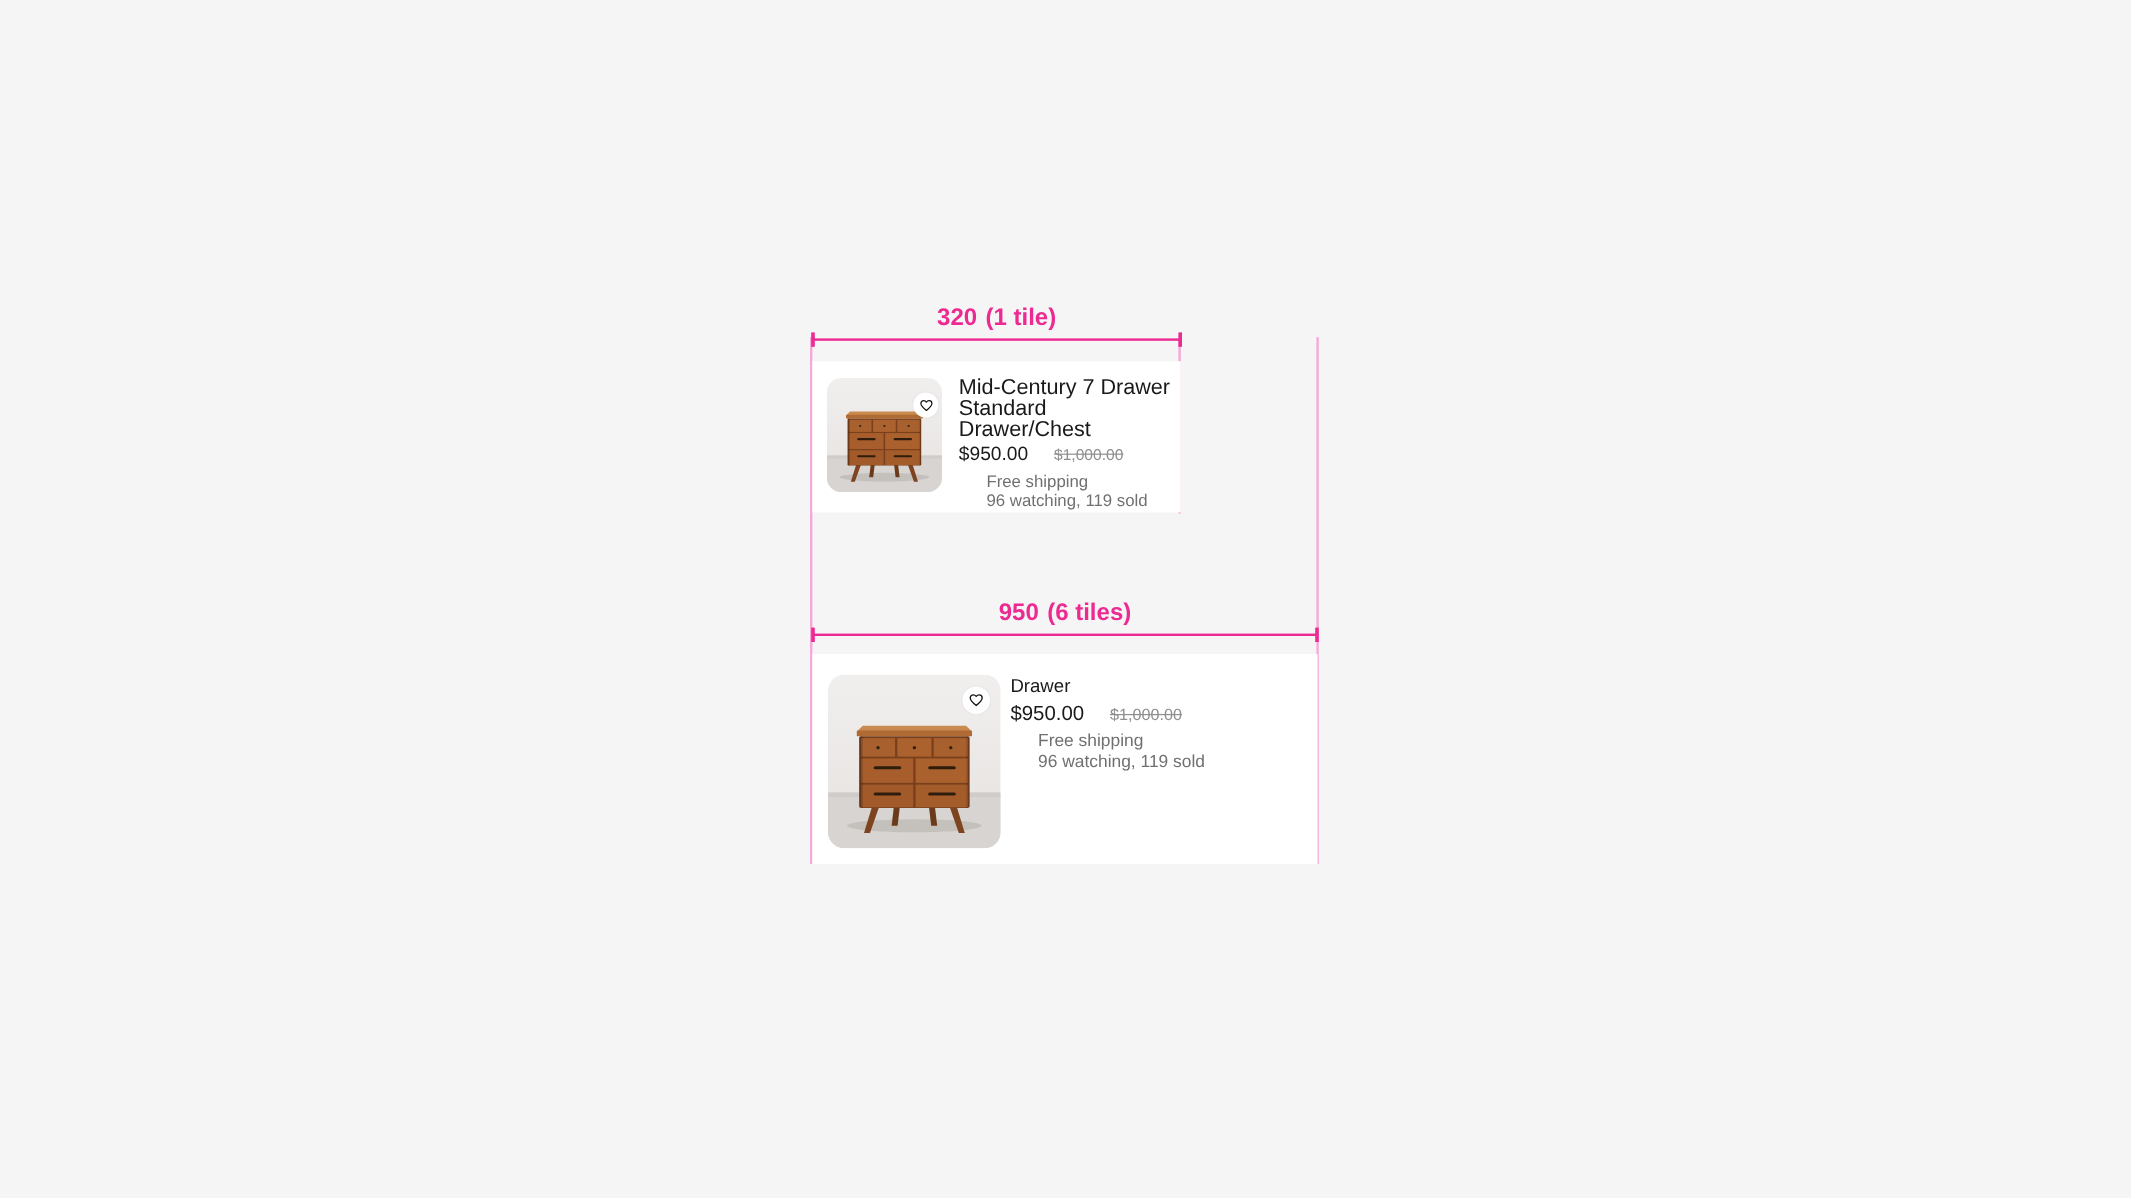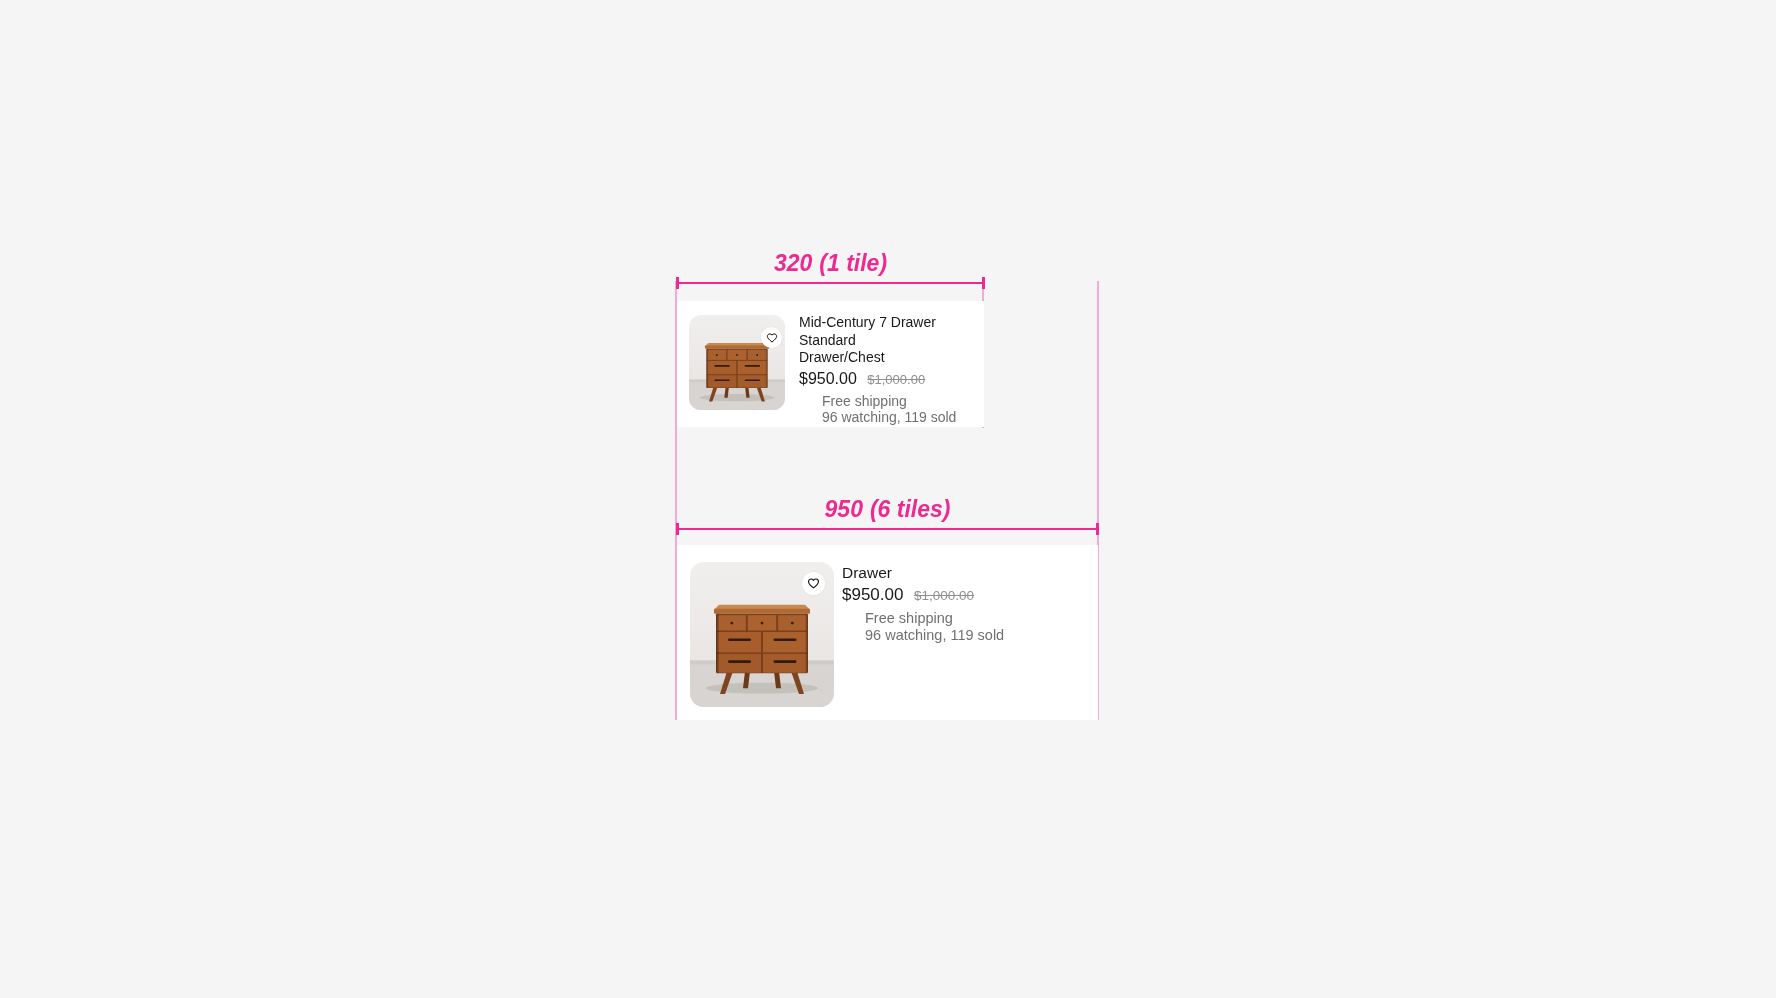--- a/index.html
+++ b/index.html
@@ -13,21 +13,21 @@
   .guide-tile1-right{left:982px;top:283px;height:145px;}
 
   .measure{position:absolute;height:2px;}
   .measure-1{left:677px;top:282px;width:307px;}
   .measure-2{left:677px;top:528px;width:421px;}
   .m-line{position:absolute;left:0;right:0;top:0;height:2px;background:var(--accent,#ec2a92);}
   .m-tick{position:absolute;top:-5px;width:3px;height:12px;background:var(--accent,#ec2a92);}
   .m-tick-l{left:-1px;}
   .m-tick-r{right:-1px;}
   .m-label{position:absolute;left:0;right:0;bottom:7px;text-align:center;
-           font-size:23px;font-weight:700;color:var(--accent,#ec2a92);white-space:nowrap;font-style:italic;}
+           font-size:20px;font-weight:700;color:var(--accent,#ec2a92);white-space:nowrap;}
   .m-unit{margin-left:7px;}
 
   
   .tile{position:absolute;background:var(--card-bg,#ffffff);cursor:pointer;}
   .tile-1{left:677px;top:301px;width:307px;height:126px;}
   .tile-2{left:677px;top:545px;width:421px;height:175px;}
 
   .tile-img{position:absolute;overflow:hidden;}
   .tile-1 .tile-img{left:12px;top:14px;width:96px;height:95px;border-radius:12px;}
   .tile-2 .tile-img{left:13px;top:17px;width:144px;height:145px;border-radius:14px;}
@@ -39,29 +39,29 @@
   .tile-1 .fav{right:3px;top:12px;width:21px;height:21px;}
   .tile-2 .fav{right:9px;top:10px;width:23px;height:23px;}
   .tile-1 .heart{width:12px;height:12px;}
   .tile-2 .heart{width:13px;height:13px;}
 
   .tile-info{position:absolute;}
   .tile-1 .tile-info{left:122px;top:13px;width:178px;}
   .tile-2 .tile-info{left:165px;top:18px;width:252px;}
 
   .title{margin:0;font-weight:400;color:var(--text-primary,#191919);}
-  .tile-1 .title{font-size:14px;line-height:17.5px;}
+  .tile-1 .title{font-size:18px;line-height:17.5px;}
   .tile-2 .title{font-size:15.5px;line-height:19px;}
   .title .tl{display:block;}
 
   .price-row{margin-top:3px;white-space:nowrap;}
   .price{font-weight:400;color:var(--text-primary,#191919);}
   .tile-1 .price{font-size:16px;}
   .tile-2 .price{font-size:17px;}
-  .strike{color:var(--text-strike,#8f8f8f);text-decoration:line-through;margin-left:6px;}
+  .strike{color:var(--text-strike,#8f8f8f);text-decoration:line-through;margin-left:17px;}
   .tile-1 .strike{font-size:13px;}
   .tile-2 .strike{font-size:13.5px;}
 
   .secondary{color:var(--text-secondary,#707070);margin-left:23px;}
   .tile-1 .secondary{font-size:14px;line-height:16px;}
   .tile-2 .secondary{font-size:14.5px;line-height:17px;}
   .secondary.first{margin-top:5px;}
 
   .svg-defs{position:absolute;width:0;height:0;overflow:hidden;}
 </style>

